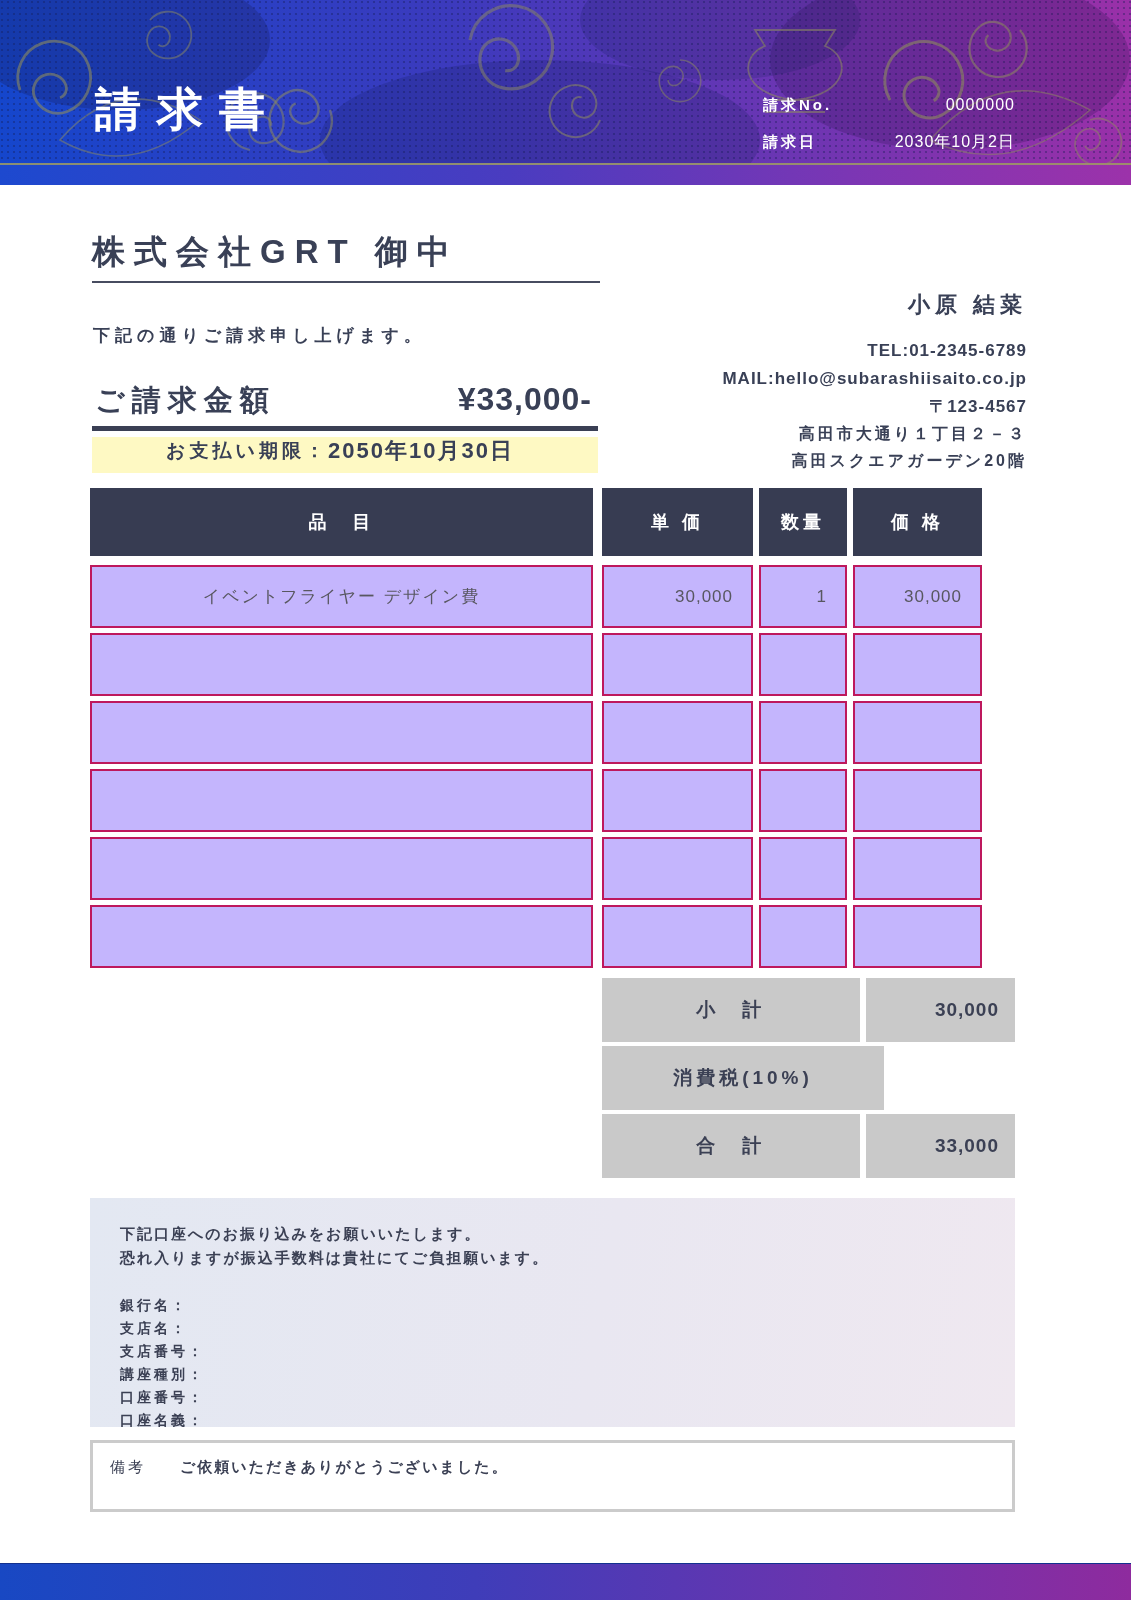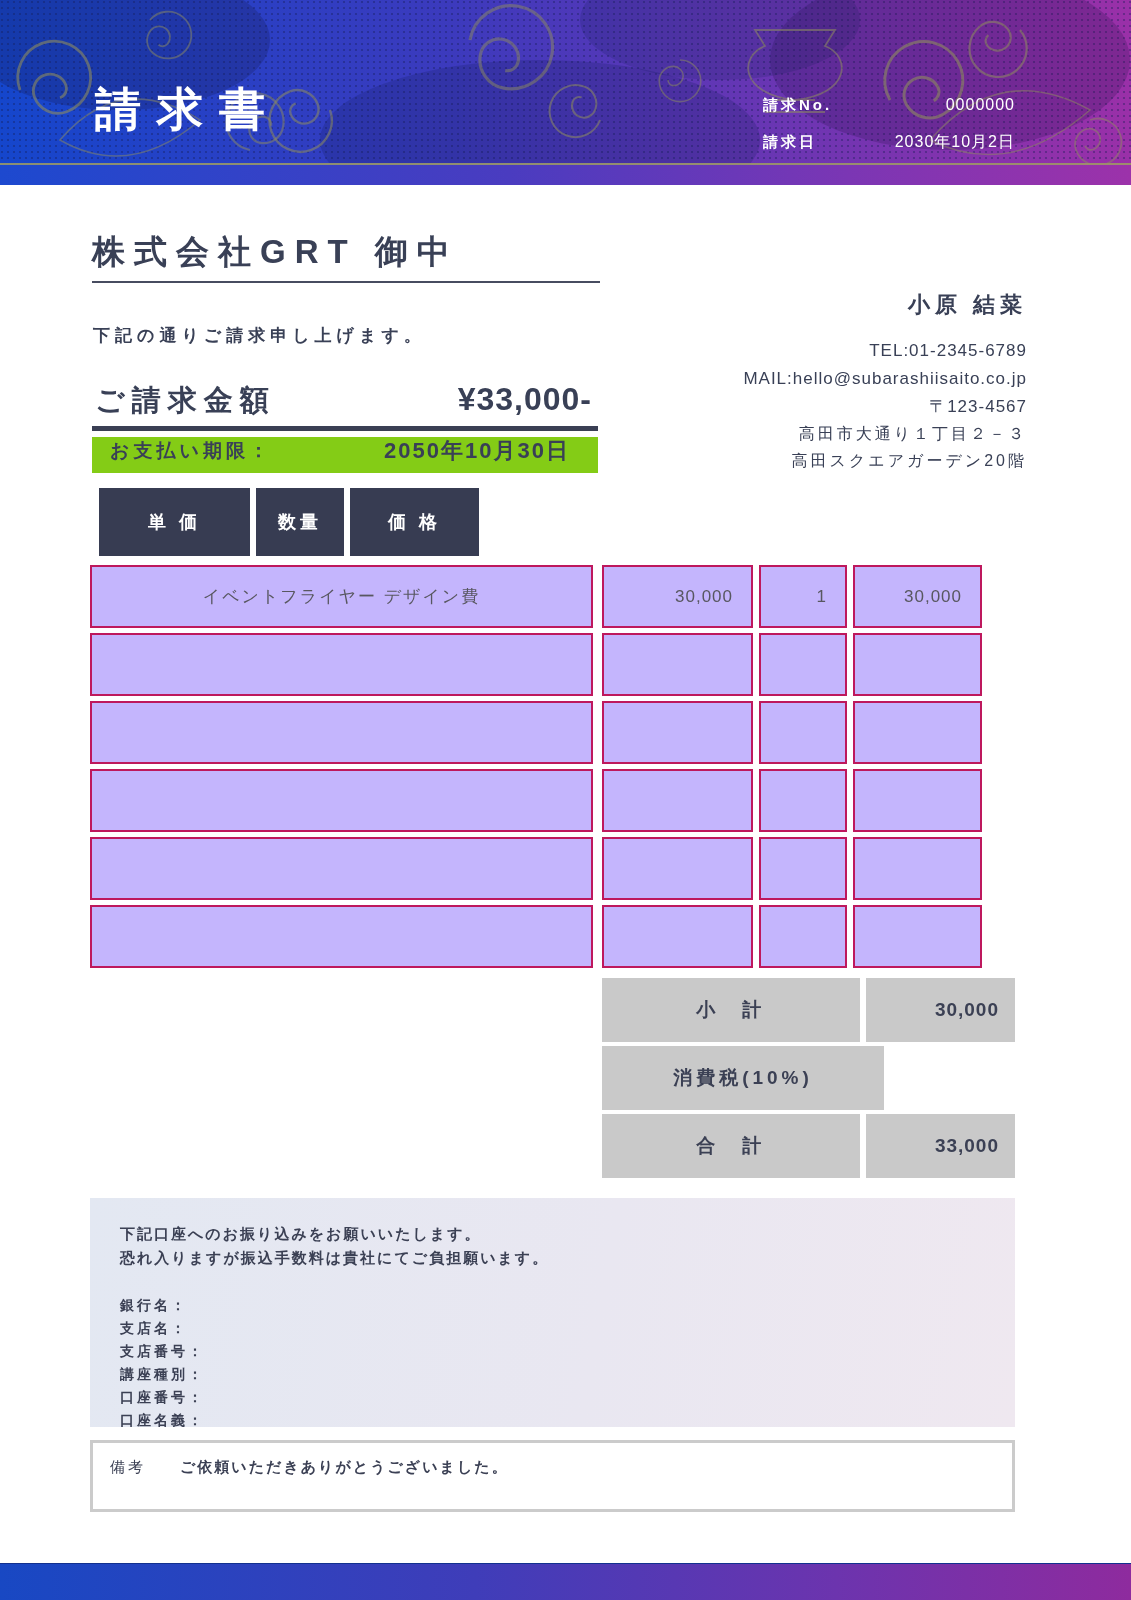--- a/index.html
+++ b/index.html
@@ -48,30 +48,30 @@
   }
   .amount-row {
     position:absolute; left:95px; top:381px; width:497px;
     display:flex; justify-content:space-between; align-items:baseline;
   }
   .amount-label { font-size:29px; font-weight:bold; letter-spacing:7px; color:#394056; }
   .amount-value { font-size:32px; font-weight:600; letter-spacing:1px; color:#394056; }
   .amount-rule { position:absolute; left:92px; top:426px; width:506px; height:5px; background:#3a3f54; }
   .due-box {
     position:absolute; left:92px; top:437px; width:506px; height:36px;
-    background:#84cc16; display:flex; justify-content:space-between; align-items:center;
+    background:#fef9c3; display:flex; justify-content:center; align-items:center;
     padding:0 28px 8px 18px;
   }
   .due-label { font-size:19px; font-weight:bold; letter-spacing:4px; color:#394056; }
   .due-value { font-size:22px; font-weight:600; letter-spacing:2px; color:#394056; }
 
   
   .issuer { position:absolute; right:104px; top:290px; text-align:right; color:#394056; }
   .issuer-name { font-size:22px; font-weight:bold; letter-spacing:5px; margin-bottom:22px; }
-  .issuer-line { font-size:17px; font-weight:400; letter-spacing:1px; margin-bottom:11px; line-height:1; }
+  .issuer-line { font-size:17px; font-weight:700; letter-spacing:1px; margin-bottom:11px; line-height:1; }
   .issuer-line.jp { letter-spacing:3px; font-size:16px; }
 
   
   .tbl { position:absolute; left:90px; top:488px; width:925px; }
   .trow { display:flex; }
   .col-item  { width:503px; }
   .col-unit  { width:151px; margin-left:9px; }
   .col-qty   { width:88px;  margin-left:6px; }
   .col-price { width:129px; margin-left:6px; }
   .hcell {
@@ -193,20 +193,21 @@
     <div class="issuer-name">小原 結菜</div>
     <div class="issuer-line">TEL:01-2345-6789</div>
     <div class="issuer-line">MAIL:hello@subarashiisaito.co.jp</div>
     <div class="issuer-line">〒123-4567</div>
     <div class="issuer-line jp">高田市大通り１丁目２－３</div>
     <div class="issuer-line jp">高田スクエアガーデン20階</div>
   </div>
 
   <div class="tbl">
     <div class="trow">
+      <div class="hcell col-item">品　目</div>
       <div class="hcell col-unit">単 価</div>
       <div class="hcell col-qty">数量</div>
       <div class="hcell col-price">価 格</div>
     </div>
   </div>
 
   <div class="data-row" style="top:565px">
     <div class="trow">
       <div class="dcell center col-item">イベントフライヤー デザイン費</div>
       <div class="dcell num col-unit">30,000</div>

